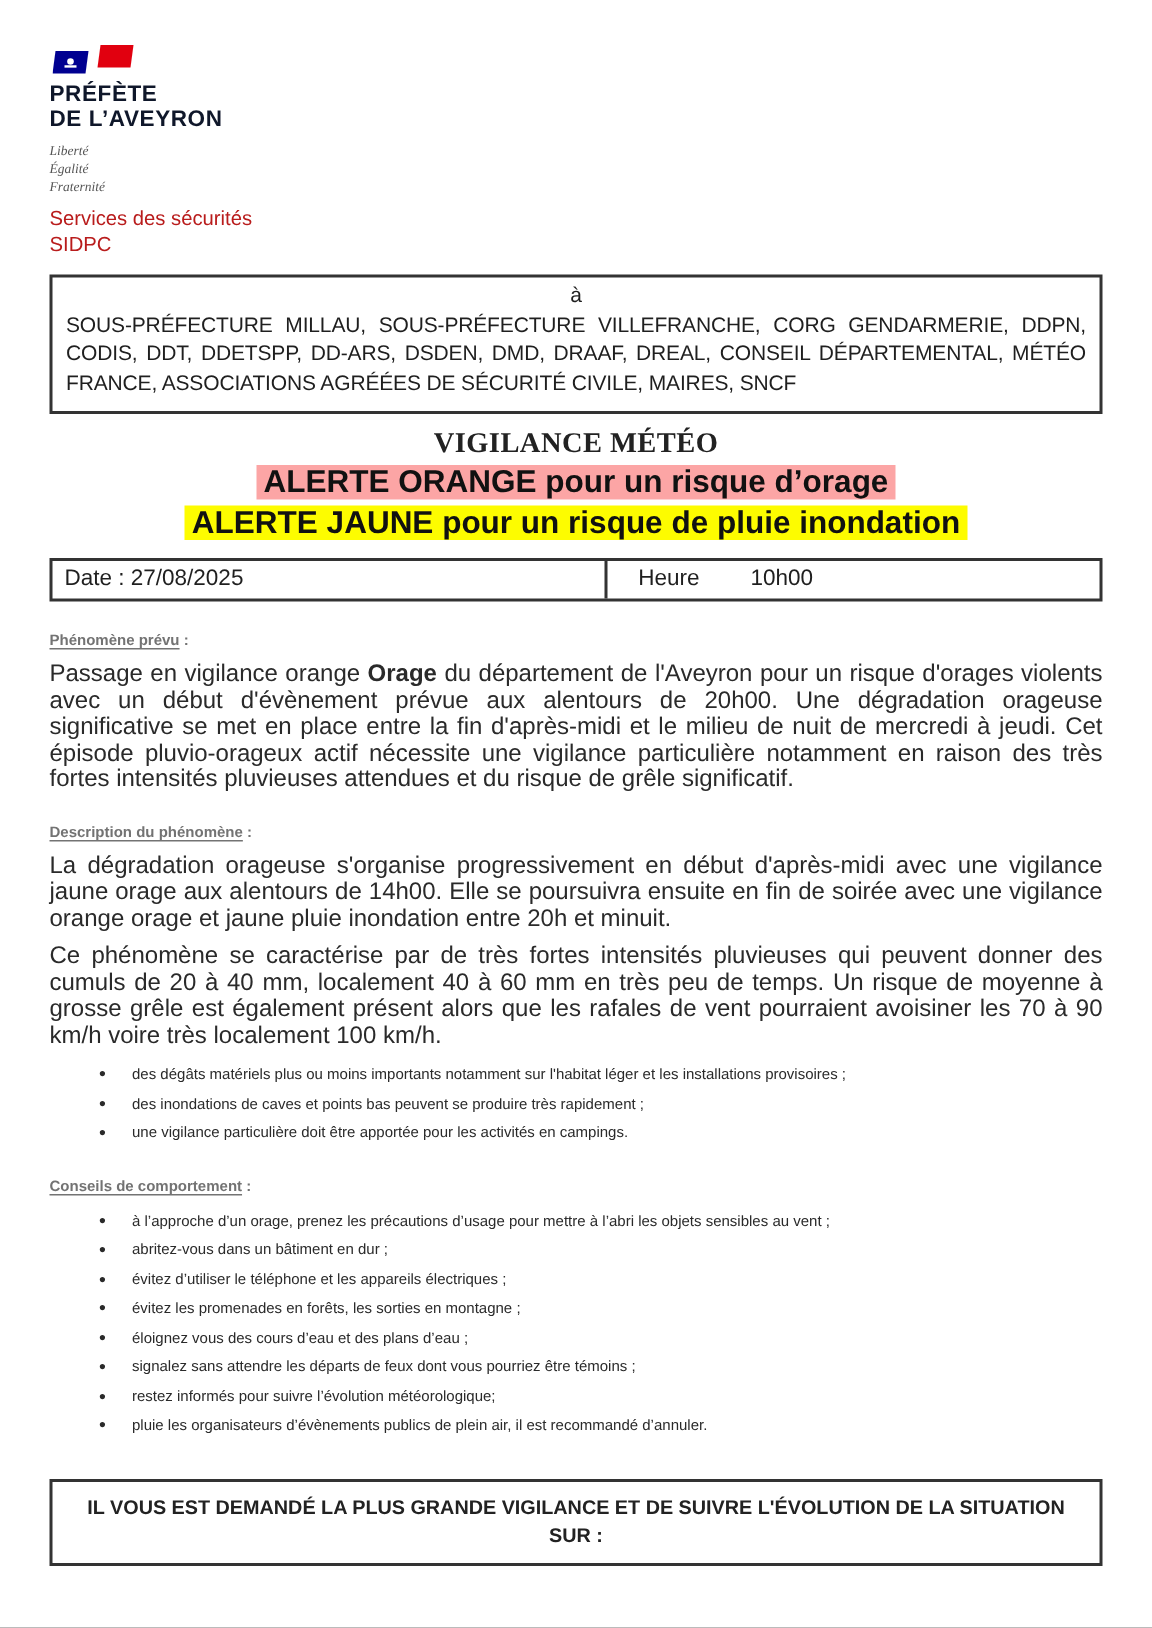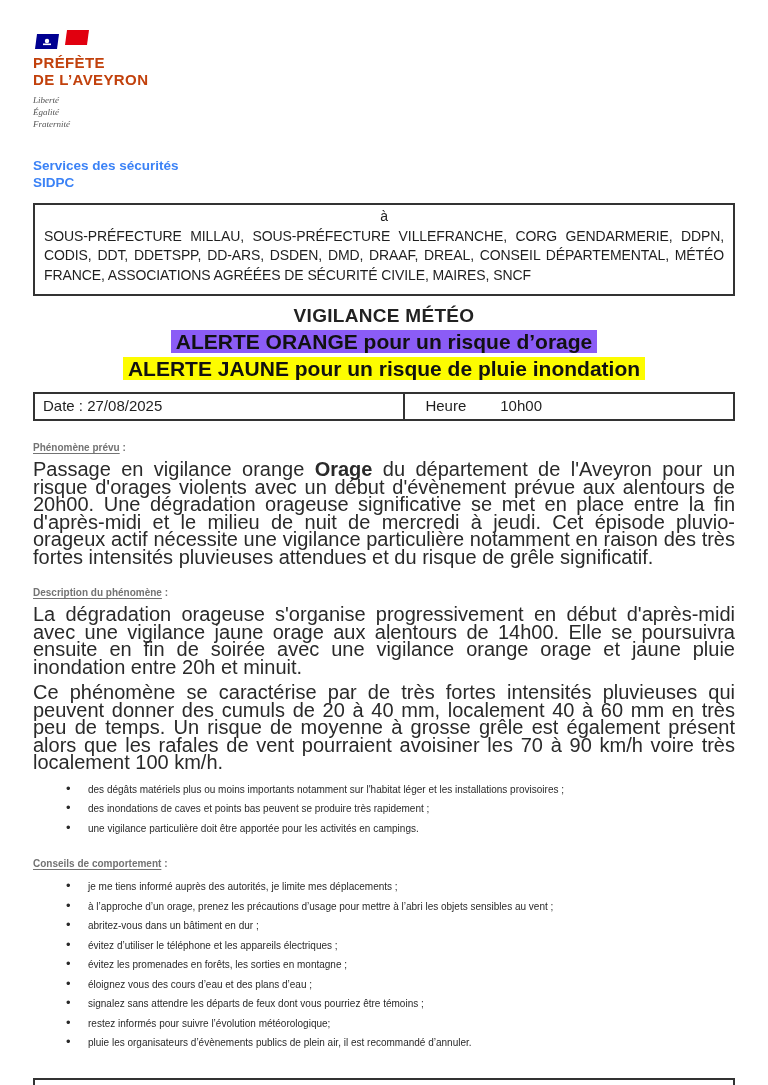--- a/index.html
+++ b/index.html
@@ -6,45 +6,45 @@
   html,body { background:#888; }
   .page {
     width:768px; height:1085px; margin:0 auto; background:#ffffff;
     font-family:"Liberation Sans", sans-serif; color:#1f1f1f;
     padding:30px 33px 0 33px; overflow:hidden; position:relative;
   }
   
   .header-row { display:flex; justify-content:space-between; align-items:flex-start; }
   .logo-block { line-height:1.1; }
   .flag-svg { display:block; margin-left:2px; margin-bottom:4px; }
-  .pref-name { font-weight:bold; font-size:15px; letter-spacing:.4px; color:#c2410c; line-height:1.15; }
+  .pref-name { font-weight:bold; font-size:15px; letter-spacing:.4px; color:#0f172a; line-height:1.15; }
   .motto { margin-top:5px; font-family:"Liberation Serif", serif; font-style:italic;
            font-size:9px; color:#555; line-height:1.35; }
   .direction { font-weight:bold; font-size:16.5px; color:#222; margin-top:8px; }
   
-  .service-block { margin-top:28px; font-weight:bold; font-size:13.5px; line-height:1.25; color:#3b82f6; }
+  .service-block { margin-top:8px; font-weight:normal; font-size:13.5px; line-height:1.25; color:#b91c1c; }
   
   .recipients-box { margin-top:11px; border:2px solid #333; padding:2px 9px 8px 9px;
                     font-size:14px; line-height:1.42; letter-spacing:-.1px; }
   .to-label { text-align:center; }
   .recipients-list { text-align:justify; }
   
   .title-block { margin-top:9px; text-align:center; }
-  .title-main { font-size:19px; font-weight:bold; letter-spacing:.3px; color:#222; }
+  .title-main { font-size:19px; font-weight:bold; letter-spacing:.3px; color:#222;font-family:Liberation Serif, serif; }
   .alert-line { margin-top:3px; font-size:21px; font-weight:bold; color:#111; }
   .hl { padding:0 5px; }
   
   .date-table { margin-top:11px; display:flex; border:2px solid #333; font-size:15px;gap:12px; }
   .date-cell { width:54%; border-right:2px solid #333; padding:3px 8px 5px 8px; }
   .heure-cell { width:46%; padding:3px 8px 5px 8px; display:flex; }
   .heure-value { margin-left:34px; }
   
   .section-heading { margin-top:21px; font-size:10px; font-weight:bold; color:#737373; }
   .section-heading .ul { text-decoration:underline; text-underline-offset:2px; }
-  .para { margin-top:8px; font-size:20px; line-height:17.5px; text-align:justify; color:#2a2a2a; }
+  .para { margin-top:8px; font-size:16px; line-height:17.5px; text-align:justify; color:#2a2a2a; }
   ul.bullets { margin-top:9px; list-style:none; padding-left:55px; }
   ul.bullets li { position:relative; font-size:10px; line-height:17.5px;
                   text-align:justify; padding-right:2px; margin-bottom:2px; color:#2a2a2a; }
   ul.bullets li::before { content:"\2022"; position:absolute; left:-22px; top:-1px; font-size:13px; }
   
   .footer-box { margin-top:26px; border:2px solid #333; padding:7px 10px 8px 10px;
                 text-align:center; font-weight:bold; font-size:13.2px; line-height:1.5; color:#222; }
   .b { font-weight:bold; }
 </style>
 </head>
@@ -76,21 +76,21 @@
   </div>
 
   <div class="recipients-box">
     <div class="to-label">à</div>
     <div class="recipients-list">SOUS-PRÉFECTURE MILLAU, SOUS-PRÉFECTURE VILLEFRANCHE, CORG GENDARMERIE, DDPN, CODIS, DDT, DDETSPP, DD-ARS, DSDEN, DMD, DRAAF, DREAL, CONSEIL DÉPARTEMENTAL, MÉTÉO FRANCE, ASSOCIATIONS AGRÉÉES DE SÉCURITÉ CIVILE, MAIRES, SNCF</div>
   </div>
 
   <div class="title-block">
     <div class="title-main">VIGILANCE MÉTÉO</div>
     <div class="alert-line">
-      <span class="hl" style="background:#8b5cf6;">ALERTE ORANGE pour un risque d’orage</span>
+      <span class="hl" style="background:#fca5a5;">ALERTE ORANGE pour un risque d’orage</span>
     </div>
     <div class="alert-line">
       <span class="hl" style="background:#fdfc00;">ALERTE JAUNE pour un risque de pluie inondation</span>
     </div>
   </div>
 
   <div class="date-table">
     <div class="date-cell">Date : 27/08/2025</div>
     <div class="heure-cell">
       <span>Heure</span>
@@ -106,21 +106,20 @@
   <p class="para">Ce phénomène se caractérise par de très fortes intensités pluvieuses qui peuvent donner des cumuls de 20 à 40 mm, localement 40 à 60 mm en très peu de temps. Un risque de moyenne à grosse grêle est également présent alors que les rafales de vent pourraient avoisiner les 70 à 90 km/h voire très localement 100 km/h.</p>
 
   <ul class="bullets">
       <li>des dégâts matériels plus ou moins importants notamment sur l'habitat léger et les installations provisoires ;</li>
       <li>des inondations de caves et points bas peuvent se produire très rapidement ;</li>
       <li>une vigilance particulière doit être apportée pour les activités en campings.</li>
     </ul>
 
   <div class="section-heading"><span class="ul">Conseils de comportement</span><span> :</span></div>
   <ul class="bullets">
-      <li>je me tiens informé auprès des autorités, je limite mes déplacements ;</li>
       <li>à l’approche d’un orage, prenez les précautions d’usage pour mettre à l’abri les objets sensibles au vent ;</li>
       <li>abritez-vous dans un bâtiment en dur ;</li>
       <li>évitez d’utiliser le téléphone et les appareils électriques ;</li>
       <li>évitez les promenades en forêts, les sorties en montagne ;</li>
       <li>éloignez vous des cours d’eau et des plans d’eau ;</li>
       <li>signalez sans attendre les départs de feux dont vous pourriez être témoins ;</li>
       <li>restez informés pour suivre l’évolution météorologique;</li>
       <li>pluie les organisateurs d’évènements publics de plein air, il est recommandé d’annuler.</li>
     </ul>
 

